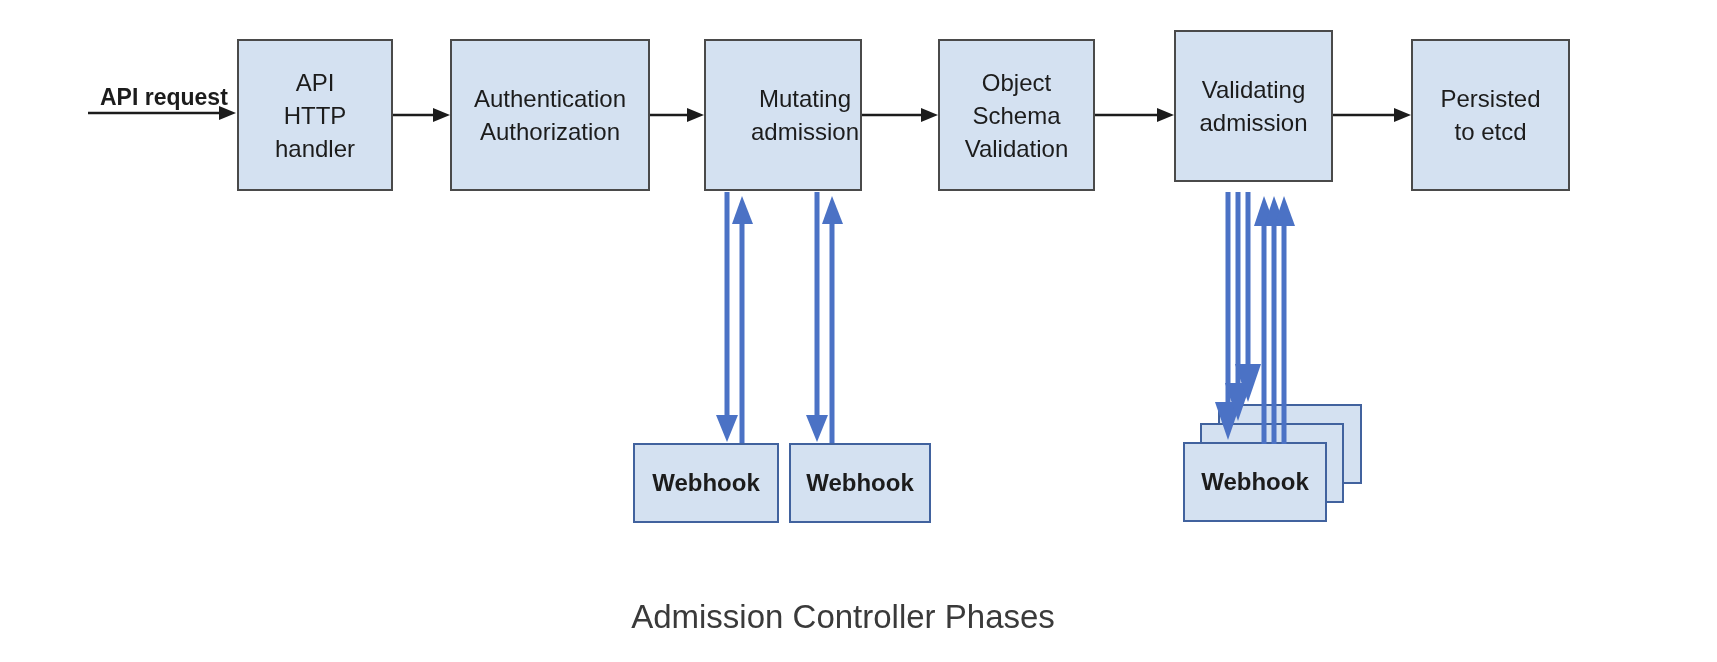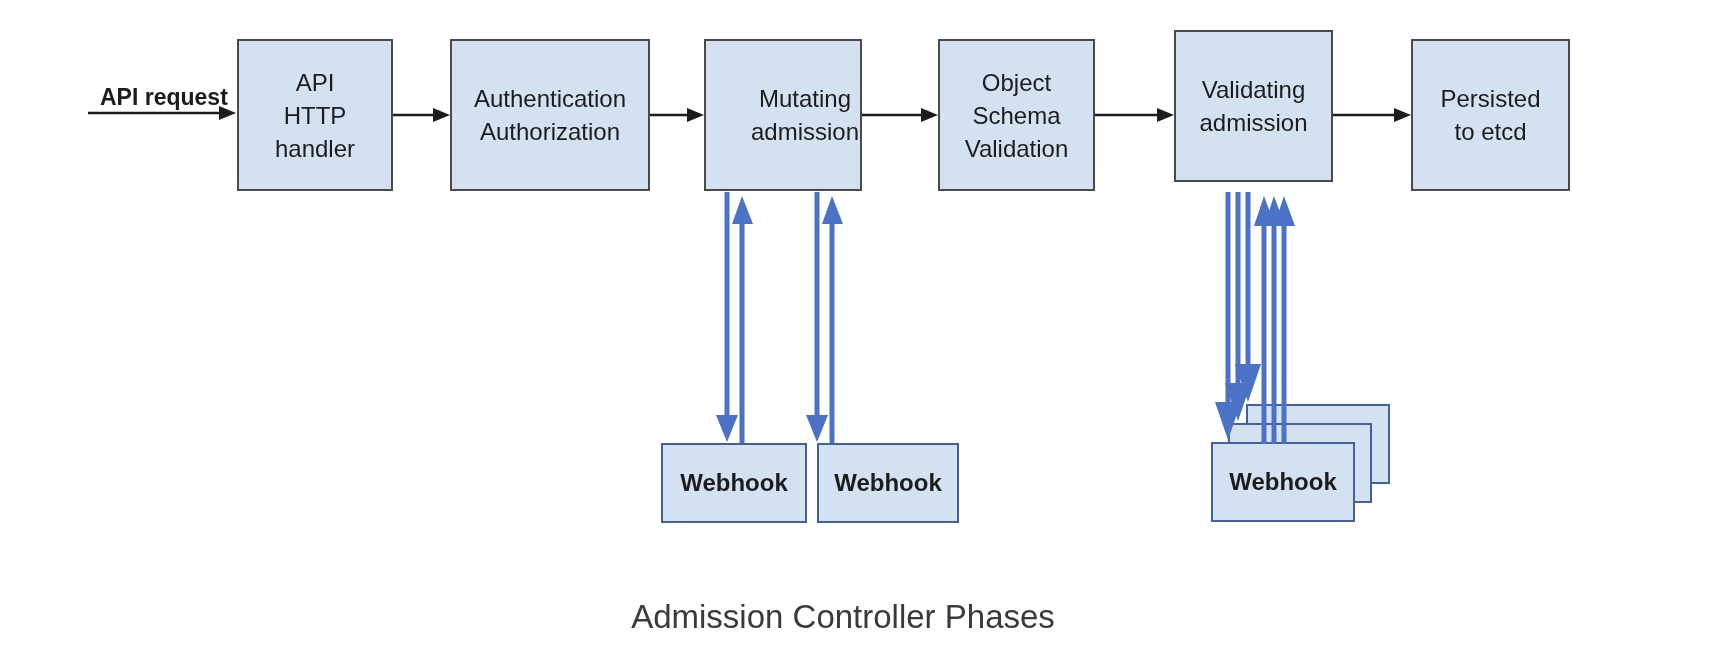--- a/index.html
+++ b/index.html
@@ -33,21 +33,20 @@
   .phase-label span { display: block; }
   .webhook-box {
     position: absolute;
     box-sizing: border-box;
     background: var(--box-fill, #d4e1f1);
     border: 2.5px solid var(--webhook-border, #41629e);
     display: flex;
     align-items: center;
     justify-content: center;
     text-align: center;
-    margin-left: 28px;
   }
   .webhook-label {
     font-size: 24px;
     font-weight: bold;
     color: var(--label-color, #1c1c1c);
   }
   .request-label {
     position: absolute;
     left: 100px;
     top: 84px;

